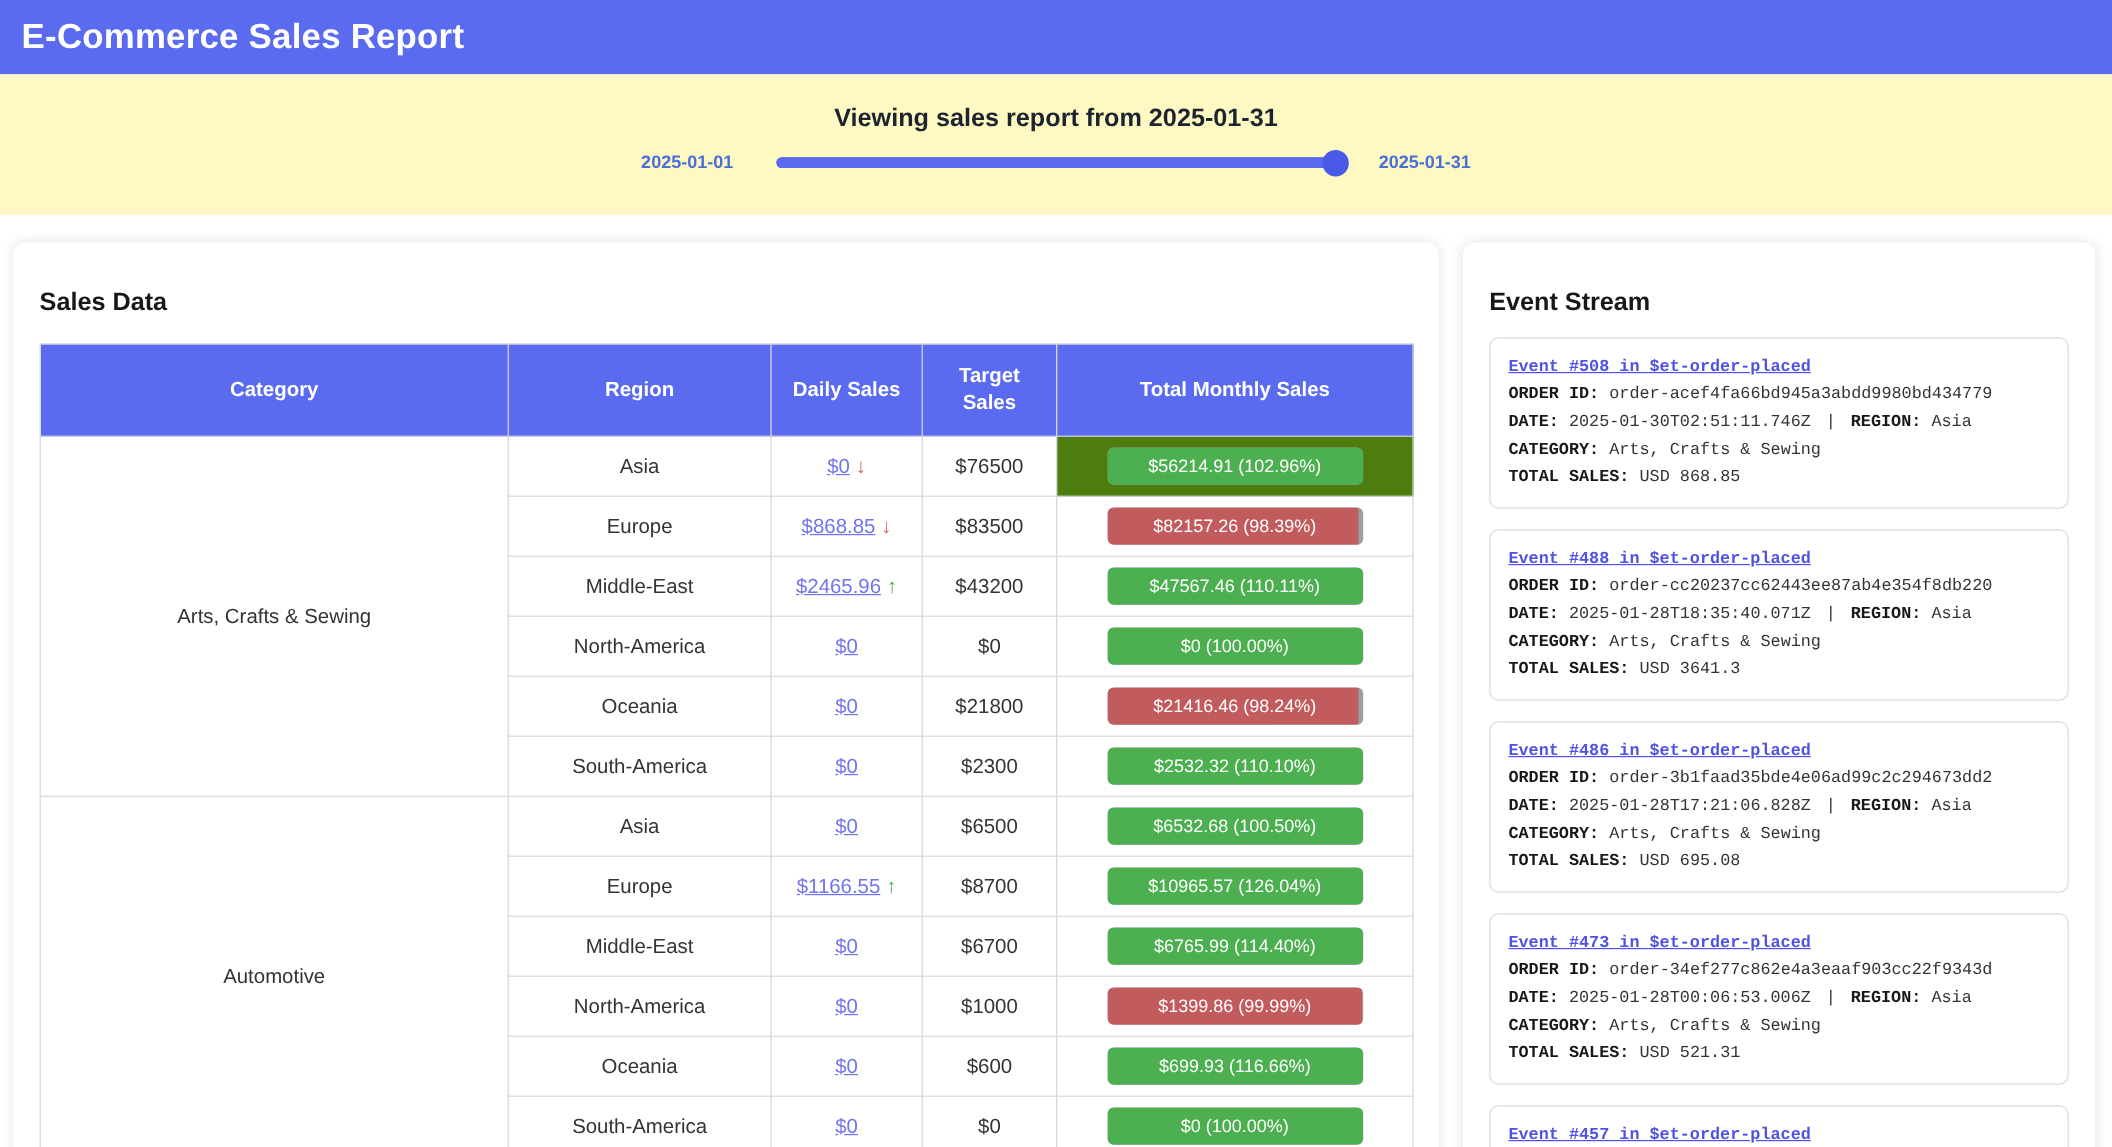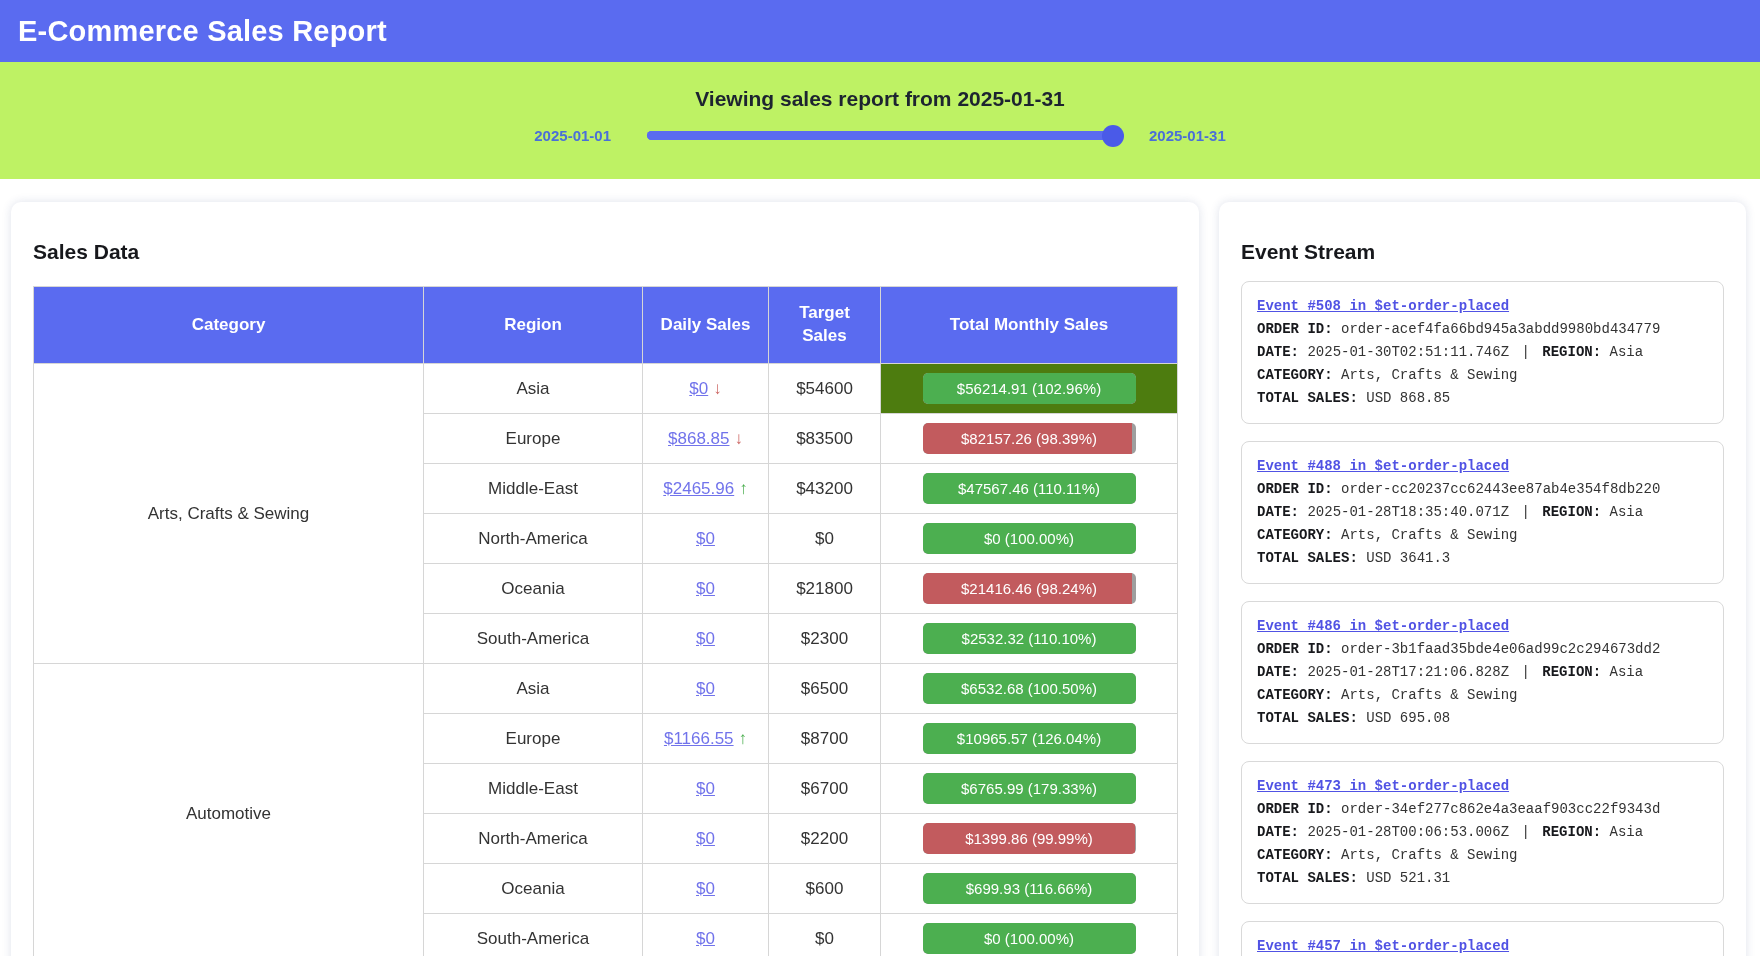--- a/index.html
+++ b/index.html
@@ -3,21 +3,21 @@
 <meta charset="utf-8">
 <style>
   * { box-sizing: border-box; margin: 0; padding: 0; }
   html,body { width:1760px; height:956px; overflow:hidden; background:#ffffff;
               font-family:"Liberation Sans", sans-serif; }
 
   
   .app-header { height:62px; background:#5A6BF0; display:flex; align-items:center; padding-left:18px; }
   .app-header h1 { color:#ffffff; font-size:29px; font-weight:bold; letter-spacing:.2px; }
 
-  .filter-band { height:117px; background:#bef264; text-align:center; }
+  .filter-band { height:117px; background:#fef9c3; text-align:center; }
   .filter-band .band-title { padding-top:25px; font-size:21px; font-weight:bold; color:#1d2430; }
   .slider-row { margin-top:16px; display:flex; justify-content:center; align-items:center; gap:36px; }
   .slider-label { font-size:15px; font-weight:bold; color:#4A6FD8; }
   .slider-track { position:relative; width:466px; height:9px; background:#5A6BF0; border-radius:5px; cursor:pointer; }
   .slider-fill  { position:absolute; left:0; top:0; bottom:0; background:#5A6BF0; border-radius:5px; }
   .slider-thumb { position:absolute; top:50%; width:22px; height:22px; border-radius:50%;
                   background:#4A5AE8; transform:translate(-50%,-50%); cursor:grab; }
 
   
   .card { position:absolute; background:#fff; border-radius:10px;
@@ -92,21 +92,21 @@
         <th>Daily Sales</th>
         <th>Target Sales</th>
         <th>Total Monthly Sales</th>
       </tr>
     </thead>
     <tbody id="sales-body">
         <tr>
           <td rowspan="6">Arts, Crafts &amp; Sewing</td>
           <td>Asia</td>
           <td><a class="daily-link">$0</a><span class="trend-down">↓</span></td>
-          <td>$54600</td>
+          <td>$76500</td>
           <td class="total-cell hl">
             <div class="bar green">
               <div class="fill full" style="width: 100%;"></div>
               <div class="bar-label">$56214.91 (102.96%)</div>
             </div>
           </td>
         </tr>
         <tr>
           <td>Europe</td>
           <td><a class="daily-link">$868.85</a><span class="trend-down">↓</span></td>
@@ -185,28 +185,28 @@
             </div>
           </td>
         </tr>
         <tr>
           <td>Middle-East</td>
           <td><a class="daily-link">$0</a></td>
           <td>$6700</td>
           <td class="total-cell">
             <div class="bar green">
               <div class="fill full" style="width: 100%;"></div>
-              <div class="bar-label">$6765.99 (179.33%)</div>
+              <div class="bar-label">$6765.99 (114.40%)</div>
             </div>
           </td>
         </tr>
         <tr>
           <td>North-America</td>
           <td><a class="daily-link">$0</a></td>
-          <td>$2200</td>
+          <td>$1000</td>
           <td class="total-cell">
             <div class="bar red">
               <div class="fill" style="width: 99.99%;"></div>
               <div class="bar-label">$1399.86 (99.99%)</div>
             </div>
           </td>
         </tr>
         <tr>
           <td>Oceania</td>
           <td><a class="daily-link">$0</a></td>

